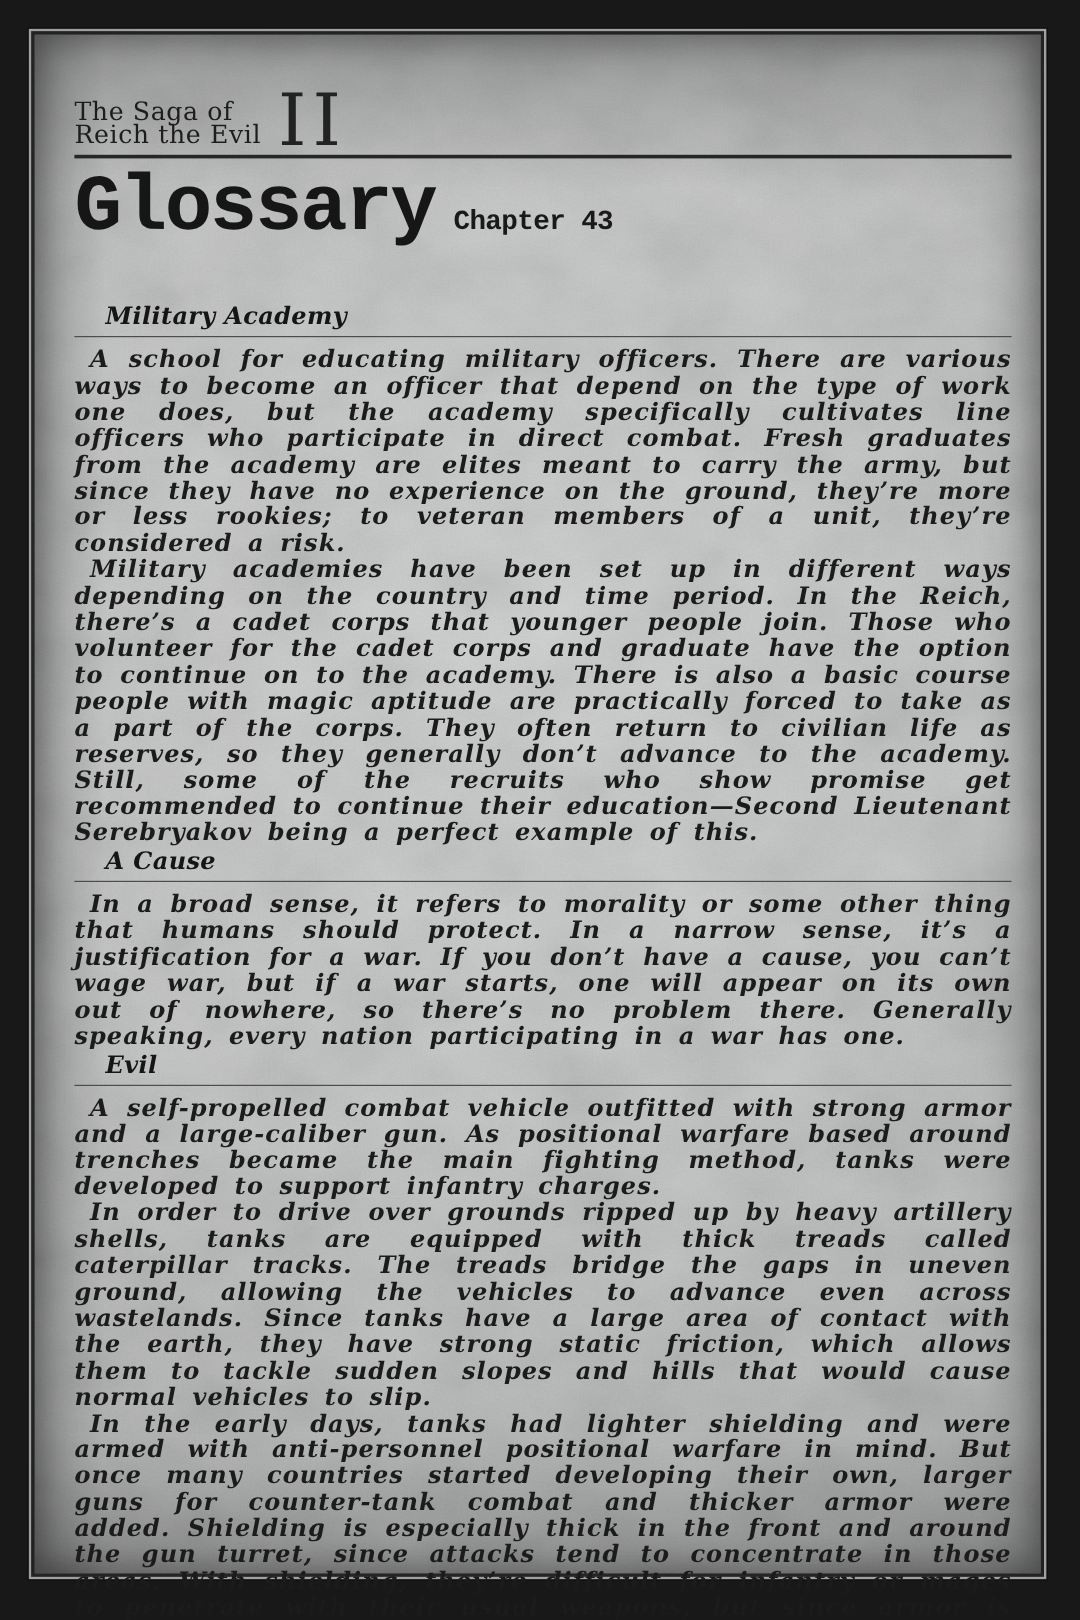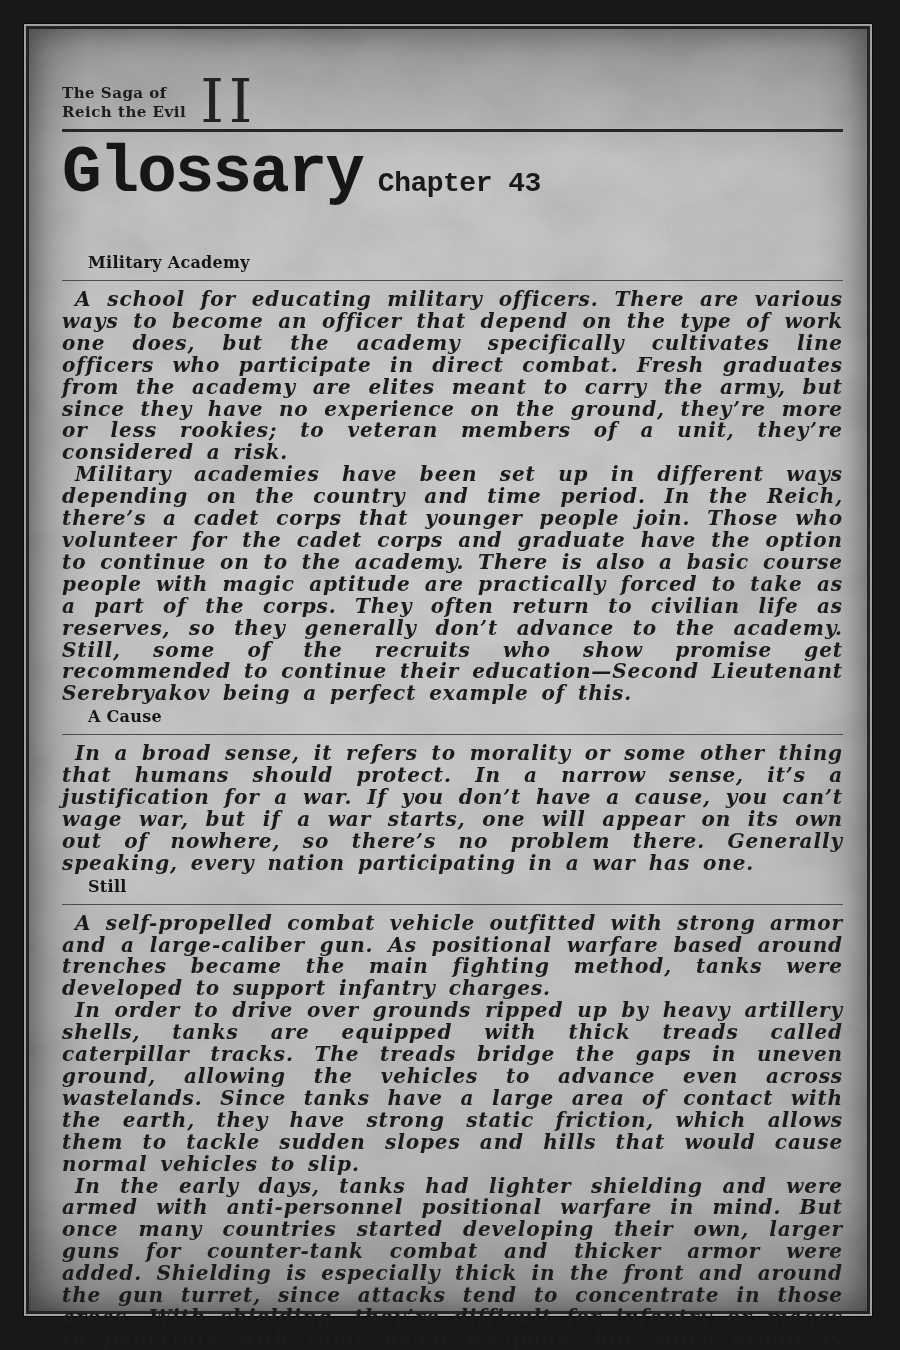--- a/index.html
+++ b/index.html
@@ -39,47 +39,47 @@
       linear-gradient(to top, rgba(0,0,0,0.18), rgba(0,0,0,0) 9%);
   }
   .content {
     position: absolute; inset: 0; z-index: 2;
     padding: 52px 24px 0 33px;
     color: #1b1b1b;
   }
   
   .series-row { display: flex; align-items: flex-end; }
   .series-title {
-    font-weight: 700; font-size: 15px; line-height: 19px;
+    font-weight: 400; font-size: 21px; line-height: 19px;
     letter-spacing: 0.5px; color: #1d1d1d;
   }
   .volume-numeral {
     font-weight: 400; font-size: 60px; line-height: 40px;
     letter-spacing: 5px; margin-left: 14px; margin-bottom: 1px;
     color: #222;
   }
   .header-rule { height: 3px; background: #262626; margin-top: 7px; }
   
   .glossary-title {
     display: flex; align-items: baseline;
     margin-top: 2px; height: 80px; font-family: Liberation Mono, monospace;
   }
   .glossary-main {
     font-weight: 700; font-size: 66px; line-height: 80px;
     letter-spacing: -2px; color: #161616;
   }
   .glossary-chapter {
-    font-weight: 700; font-size: 28px;
+    font-weight: 700; font-size: 23px;
     margin-left: 15px; letter-spacing: -0.5px; color: #191919;
   }
   
   .section { margin-top: 0; }
   .section.first { margin-top: 37px; }
   .section-heading {
-    font-weight: 700; font-size: 16px; line-height: 24px;
+    font-style: italic; font-weight: 700; font-size: 20px; line-height: 24px;
     margin-left: 26px; letter-spacing: 0.3px; color: #151515;
   }
   .section-rule { height: 1px; background: #4c4c4c; margin-top: 5px; }
   .section-body { margin-top: 8px; }
   .body-para {
     font-style: italic; font-weight: 700;
     font-size: 20px; line-height: 21.9px;
     letter-spacing: 0.9px; word-spacing: 5px;
     text-align: justify; text-indent: 13px;
     color: #1b1b1b;
@@ -141,21 +141,21 @@
               </div>
             </section>
             <section class="section">
               <h2 class="section-heading">A Cause</h2>
               <div class="section-rule"></div>
               <div class="section-body">
                 <p class="body-para">In a broad sense, it refers to morality or some other thing that humans should protect. In a narrow sense, it’s a justification for a war. If you don’t have a cause, you can’t wage war, but if a war starts, one will appear on its own out of nowhere, so there’s no problem there. Generally speaking, every nation participating in a war has one.</p>
               </div>
             </section>
             <section class="section">
-              <h2 class="section-heading">Still</h2>
+              <h2 class="section-heading">Evil</h2>
               <div class="section-rule"></div>
               <div class="section-body">
                 <p class="body-para">A self-propelled combat vehicle outfitted with strong armor and a large-caliber gun. As positional warfare based around trenches became the main fighting method, tanks were developed to support infantry charges.</p>
                 <p class="body-para">In order to drive over grounds ripped up by heavy artillery shells, tanks are equipped with thick treads called caterpillar tracks. The treads bridge the gaps in uneven ground, allowing the vehicles to advance even across wastelands. Since tanks have a large area of contact with the earth, they have strong static friction, which allows them to tackle sudden slopes and hills that would cause normal vehicles to slip.</p>
                 <p class="body-para">In the early days, tanks had lighter shielding and were armed with anti-personnel positional warfare in mind. But once many countries started developing their own, larger guns for counter-tank combat and thicker armor were added. Shielding is especially thick in the front and around the gun turret, since attacks tend to concentrate in those areas. With shielding, they’re difficult for infantry or mages to penetrate with their usual weapons, but since armor is traded for mobility, tanks have a number of weak points: They tend to be vulnerable on top, or around the sides or rear, and destroying their treads immobilizes them.</p>
               </div>
             </section>
           </main>
 
       </div>

